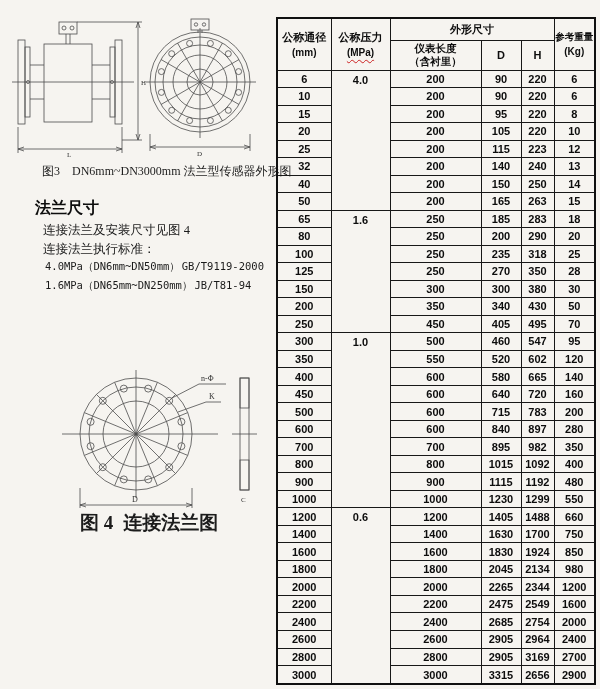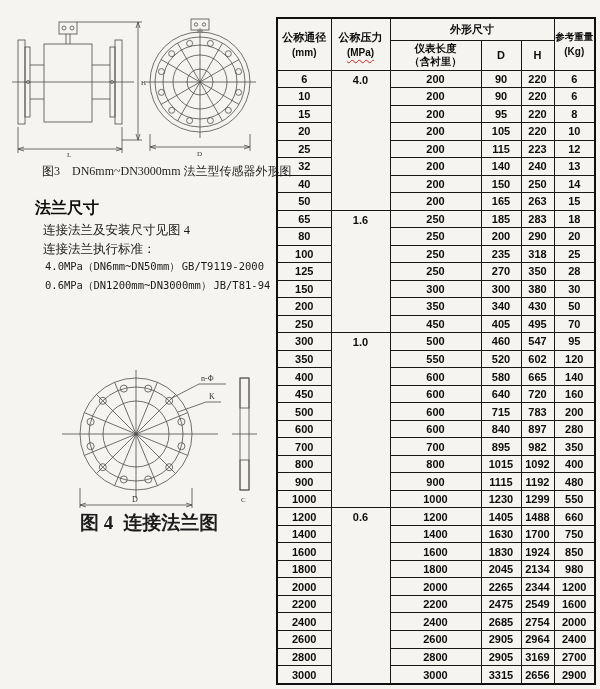--- a/index.html
+++ b/index.html
@@ -150,21 +150,21 @@
 <div class="fig-caption abs" style="left:42px; top:163px;">
   <span class="cap-label">图3</span><span>DN6mm~DN3000mm 法兰型传感器外形图</span>
 </div>
 
 <div class="section-heading abs" style="left:35px; top:198px;">法兰尺寸</div>
 <div class="body-line abs" style="left:43px; top:222px;">连接法兰及安装尺寸见图 4</div>
 <div class="body-line abs" style="left:43px; top:241px;">连接法兰执行标准：</div>
 
 <div class="standards abs" style="left:45px; top:257px;">
     <div class="std-line"><span>4.0MPa（DN6mm~DN50mm）</span><span class="std-code">GB/T9119-2000</span></div>
-    <div class="std-line"><span>0.6MPa（DN1200mm~DN3000mm）</span><span class="std-code">JB/T81-94</span></div>
+    <div class="std-line"><span>1.6MPa（DN65mm~DN250mm）</span><span class="std-code">JB/T81-94</span></div>
   </div>
 
 <svg class="drawing abs" style="left:48px; top:356px;" width="215" height="160" viewBox="0 0 215 160">
   <defs>
     <pattern id="hatch4" width="4" height="4" patternUnits="userSpaceOnUse" patternTransform="rotate(45)">
       <line x1="0" y1="0" x2="0" y2="4" stroke="#555" stroke-width="1"></line>
     </pattern>
   </defs>
   <g>
     <line x1="14" y1="78" x2="170" y2="78"></line>

